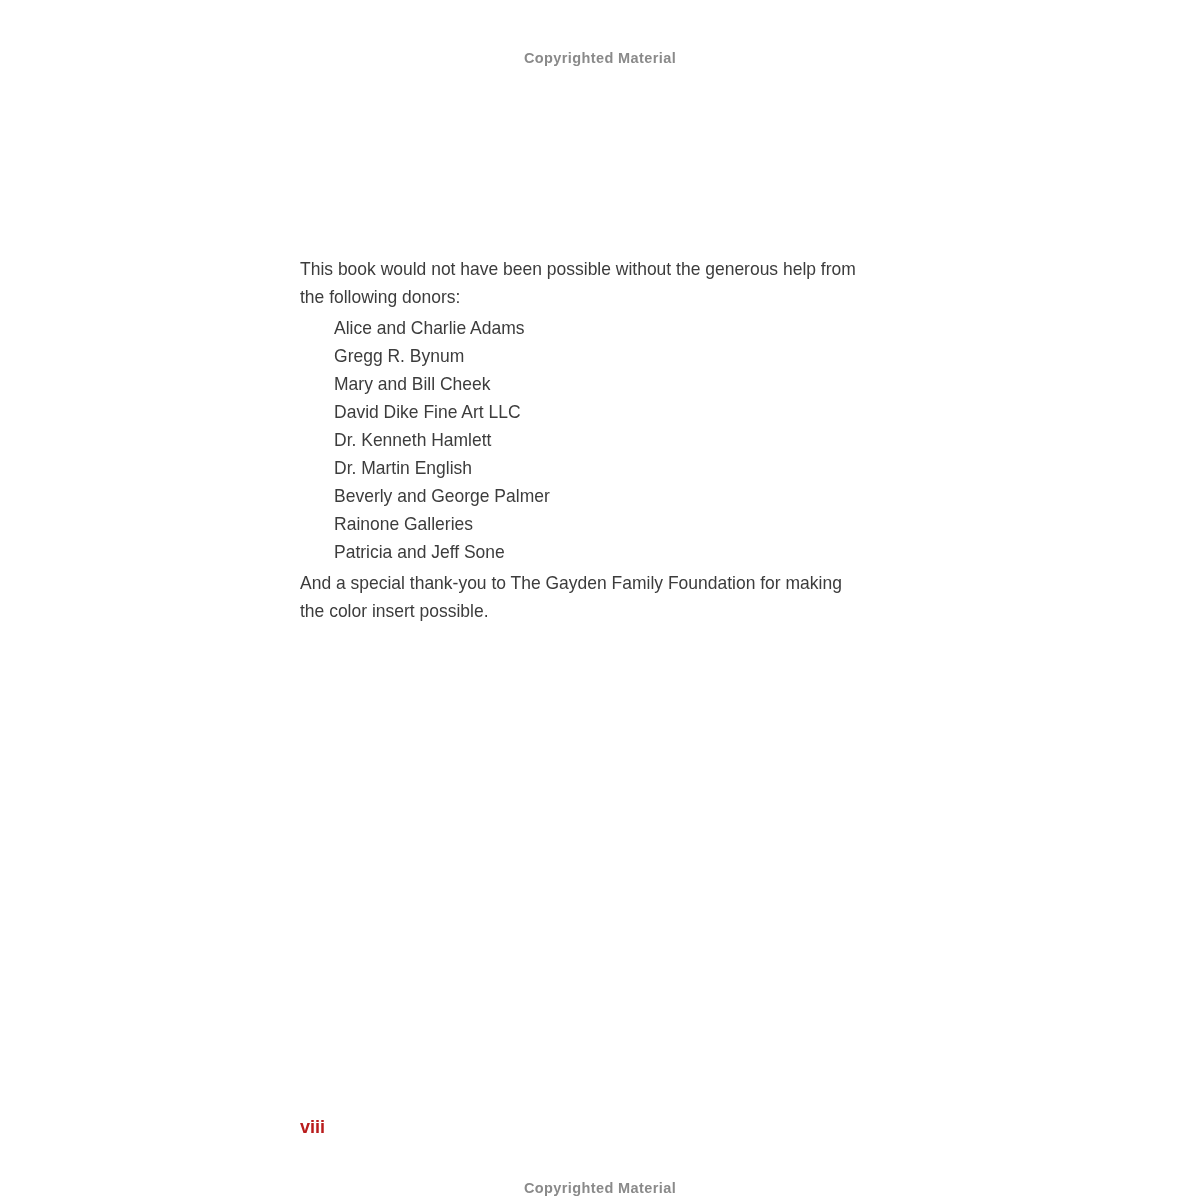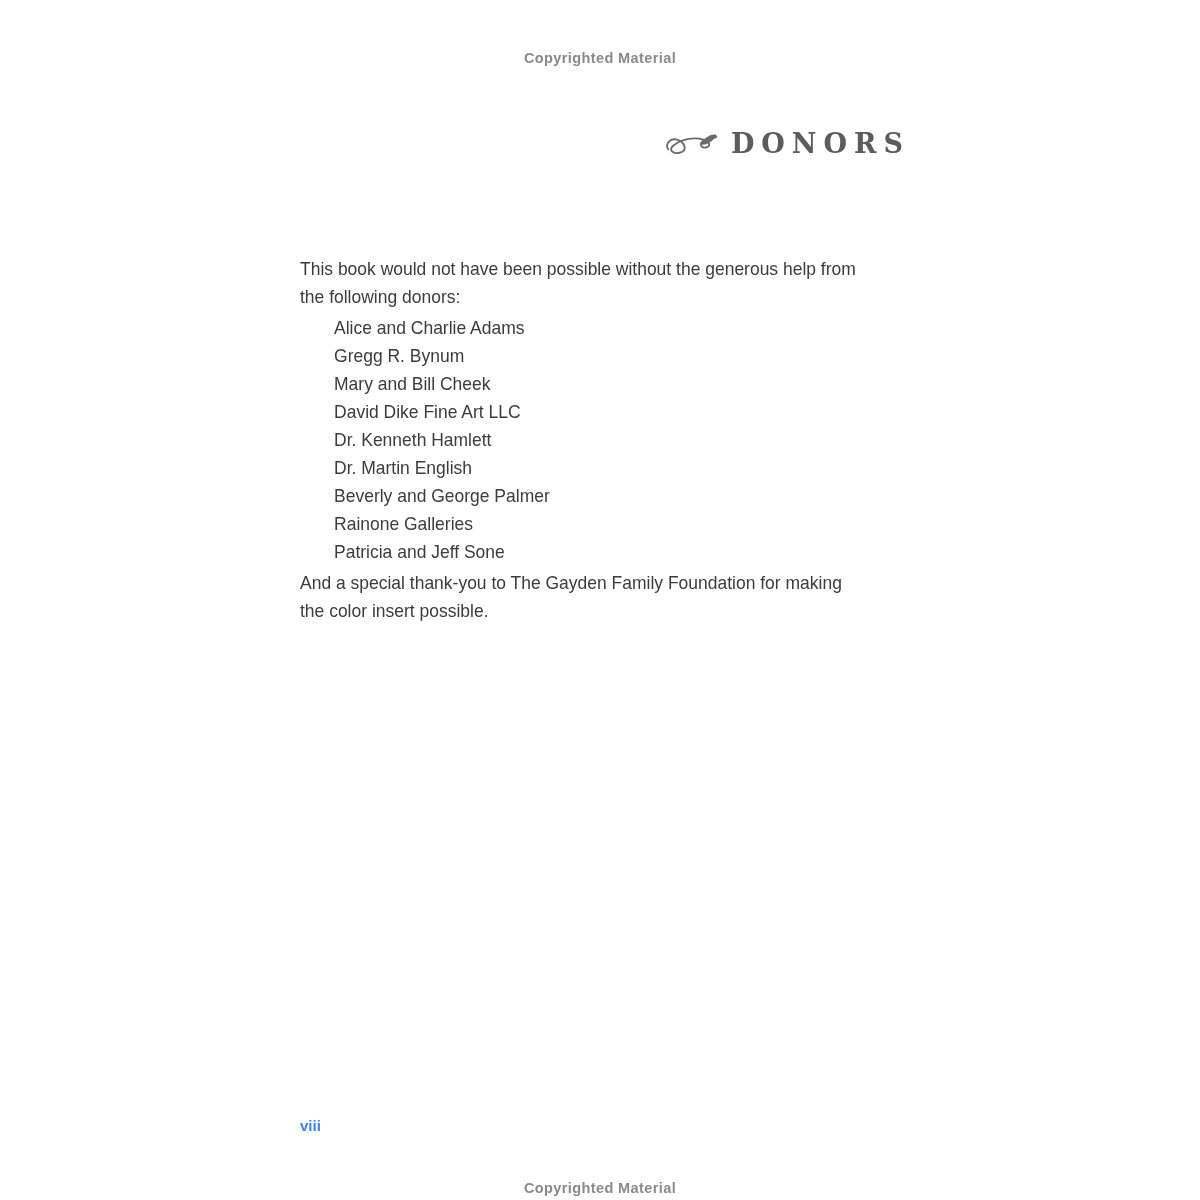--- a/index.html
+++ b/index.html
@@ -75,40 +75,31 @@
     padding-left: 37px;
     white-space: nowrap;
   }
 
   .page-number {
     position: absolute;
     left: 300px;
     top: 1117px;
     font-family: "Liberation Sans", sans-serif;
     font-weight: bold;
-    font-size: 15px;
-    color: #3b82f6;
+    font-size: 18px;
+    color: #b91c1c;
   }
 </style>
 </head>
 <body>
 
 <div class="page">
 
   <div class="watermark top">Copyrighted Material</div>
 
-  <div class="heading">
-    <svg class="flourish" viewBox="0 0 64 36" aria-hidden="true">
-      <path d="M6,24 C2,18 8,11 16,13 C26,16 28,26 19,28 C11,30 5,24 13,19
-               C22,12 36,10 46,13 C54,15 55,21 49,22 C43,23 41,17 47,14
-               C52,11 58,12 61,10" fill="none" stroke="#6a6a6a" stroke-width="2.1" stroke-linecap="round"></path>
-      <path d="M43,18 C48,10 56,6 61,8 C57,15 49,20 43,18 Z" fill="#6a6a6a" stroke="#6a6a6a" stroke-width="0.5"></path>
-    </svg>
-    <span class="title">DONORS</span>
-  </div>
 
   <div class="content">
     <div class="para">
       <div class="line">This book would not have been possible without the generous help from</div>
       <div class="line">the following donors:</div>
     </div>
 
     <ul class="donor-list">
       <li>Alice and Charlie Adams</li>
       <li>Gregg R. Bynum</li>

